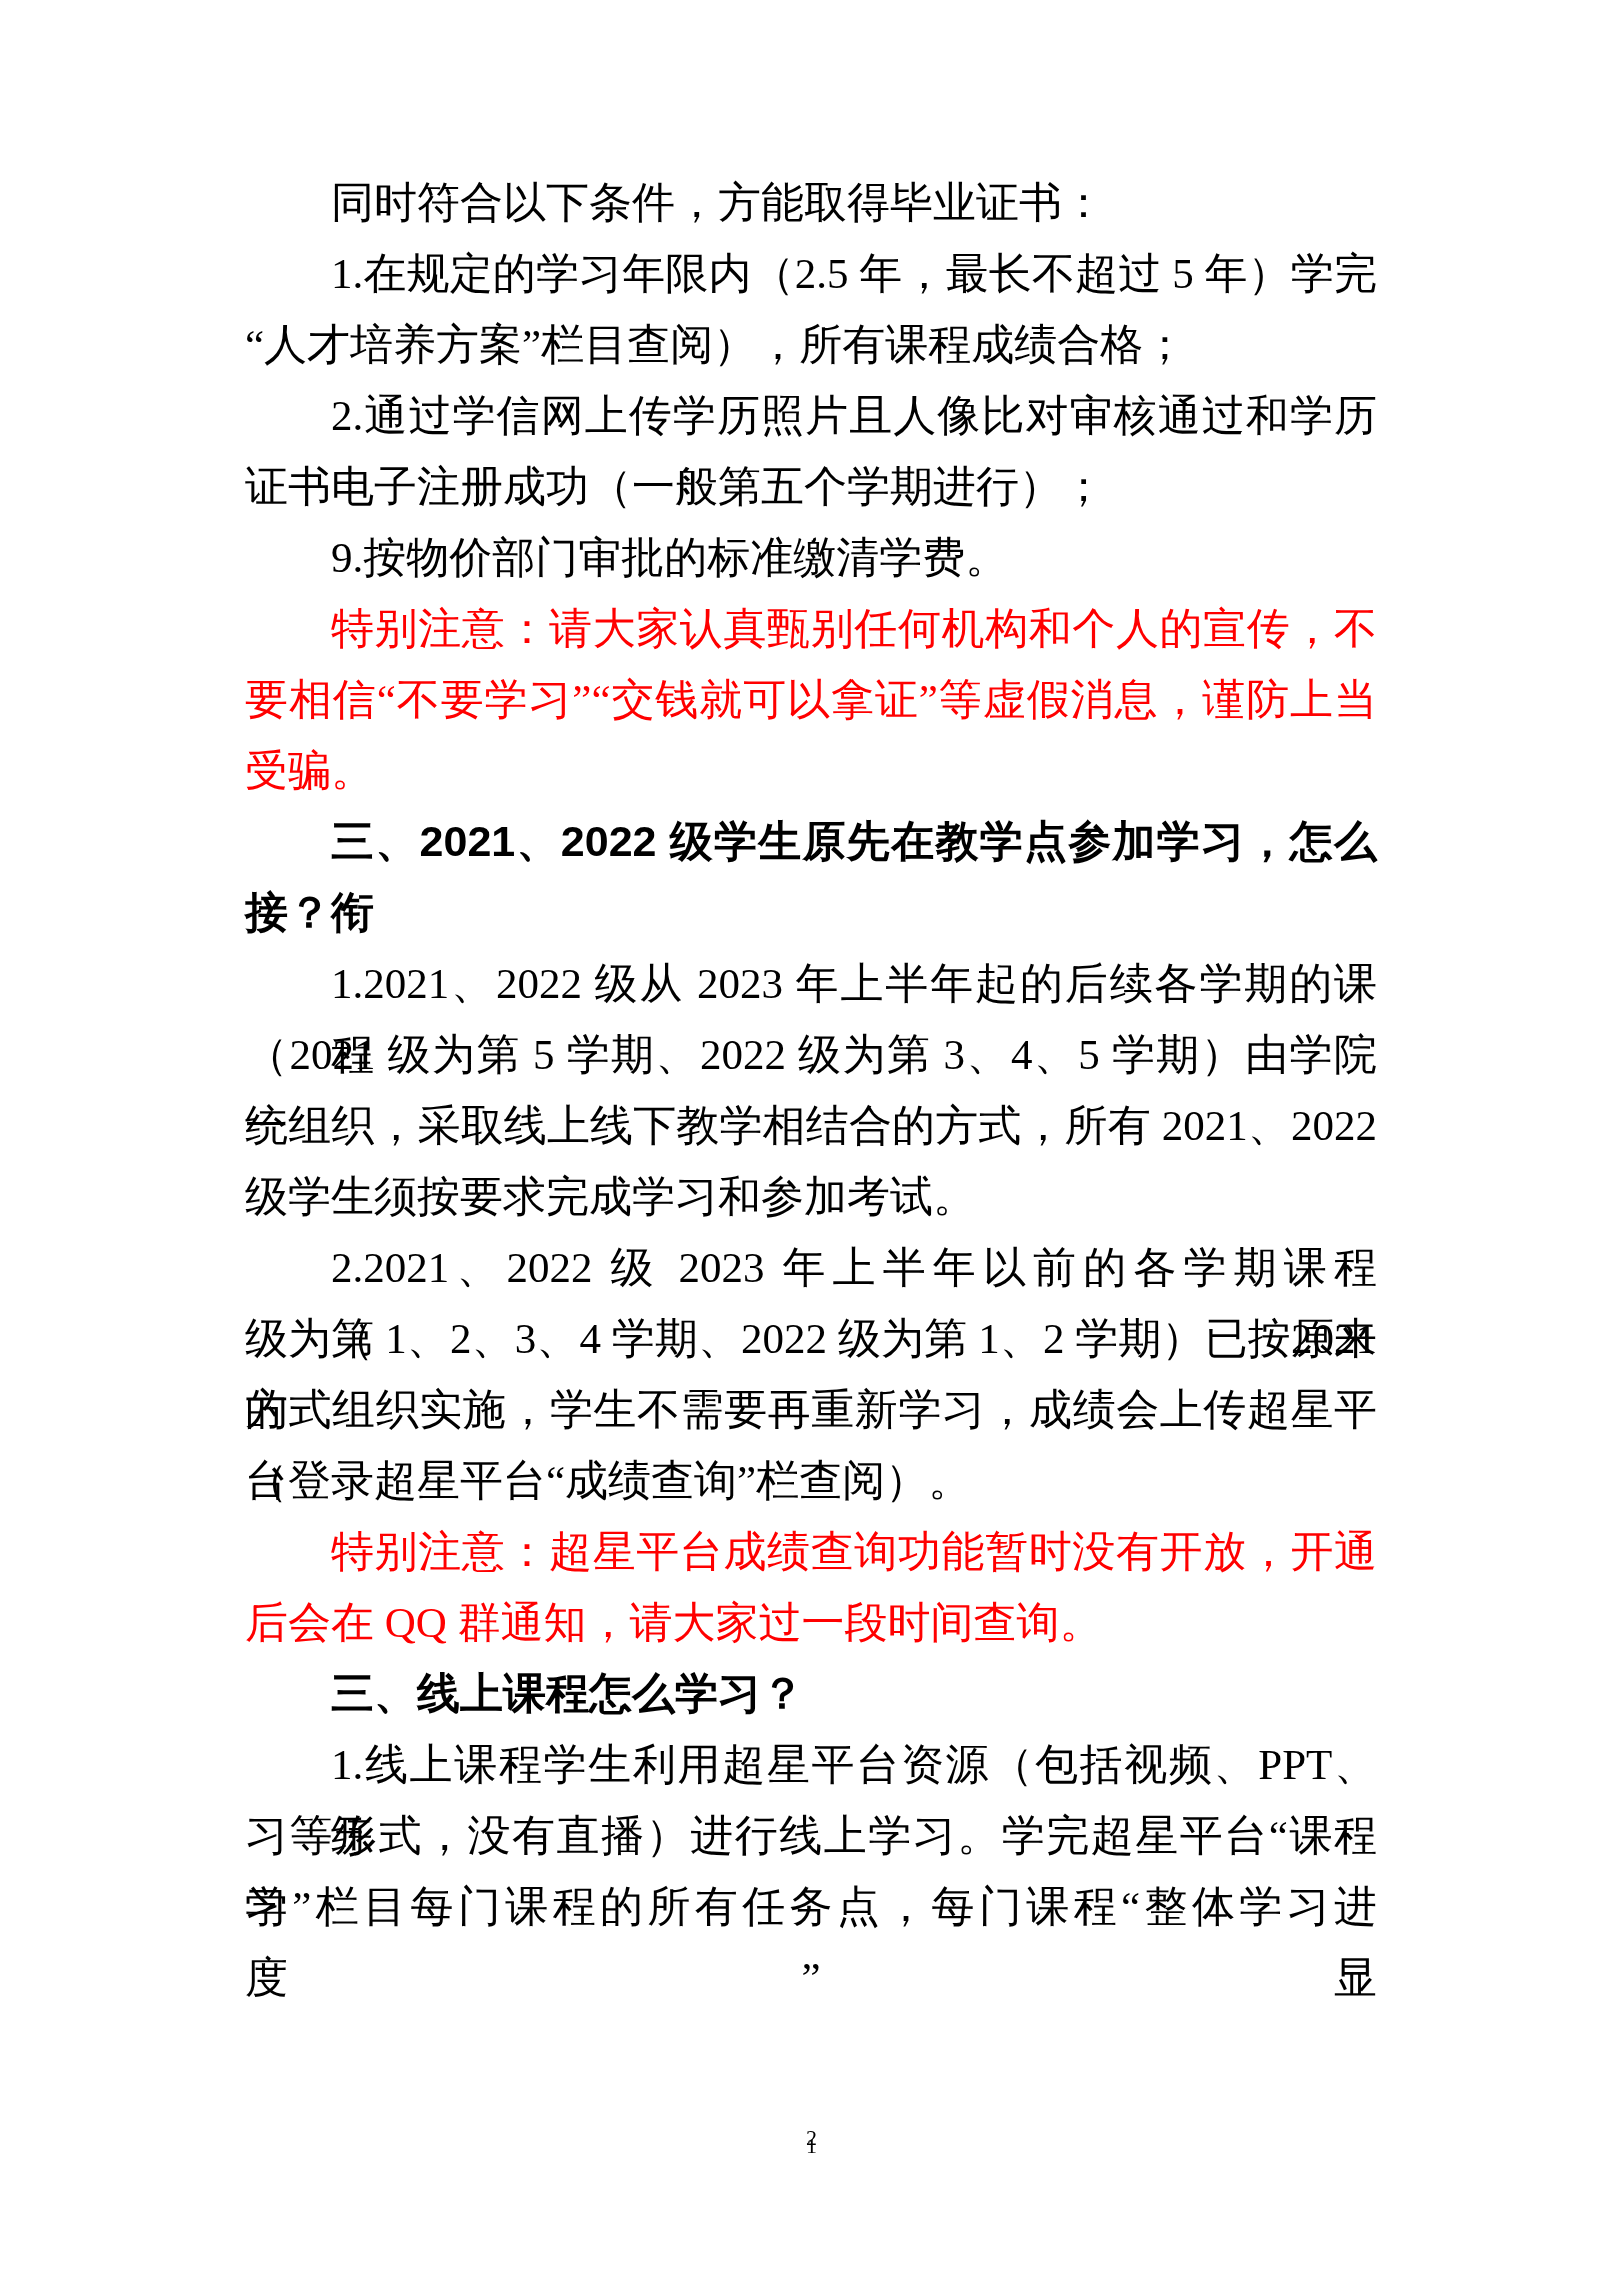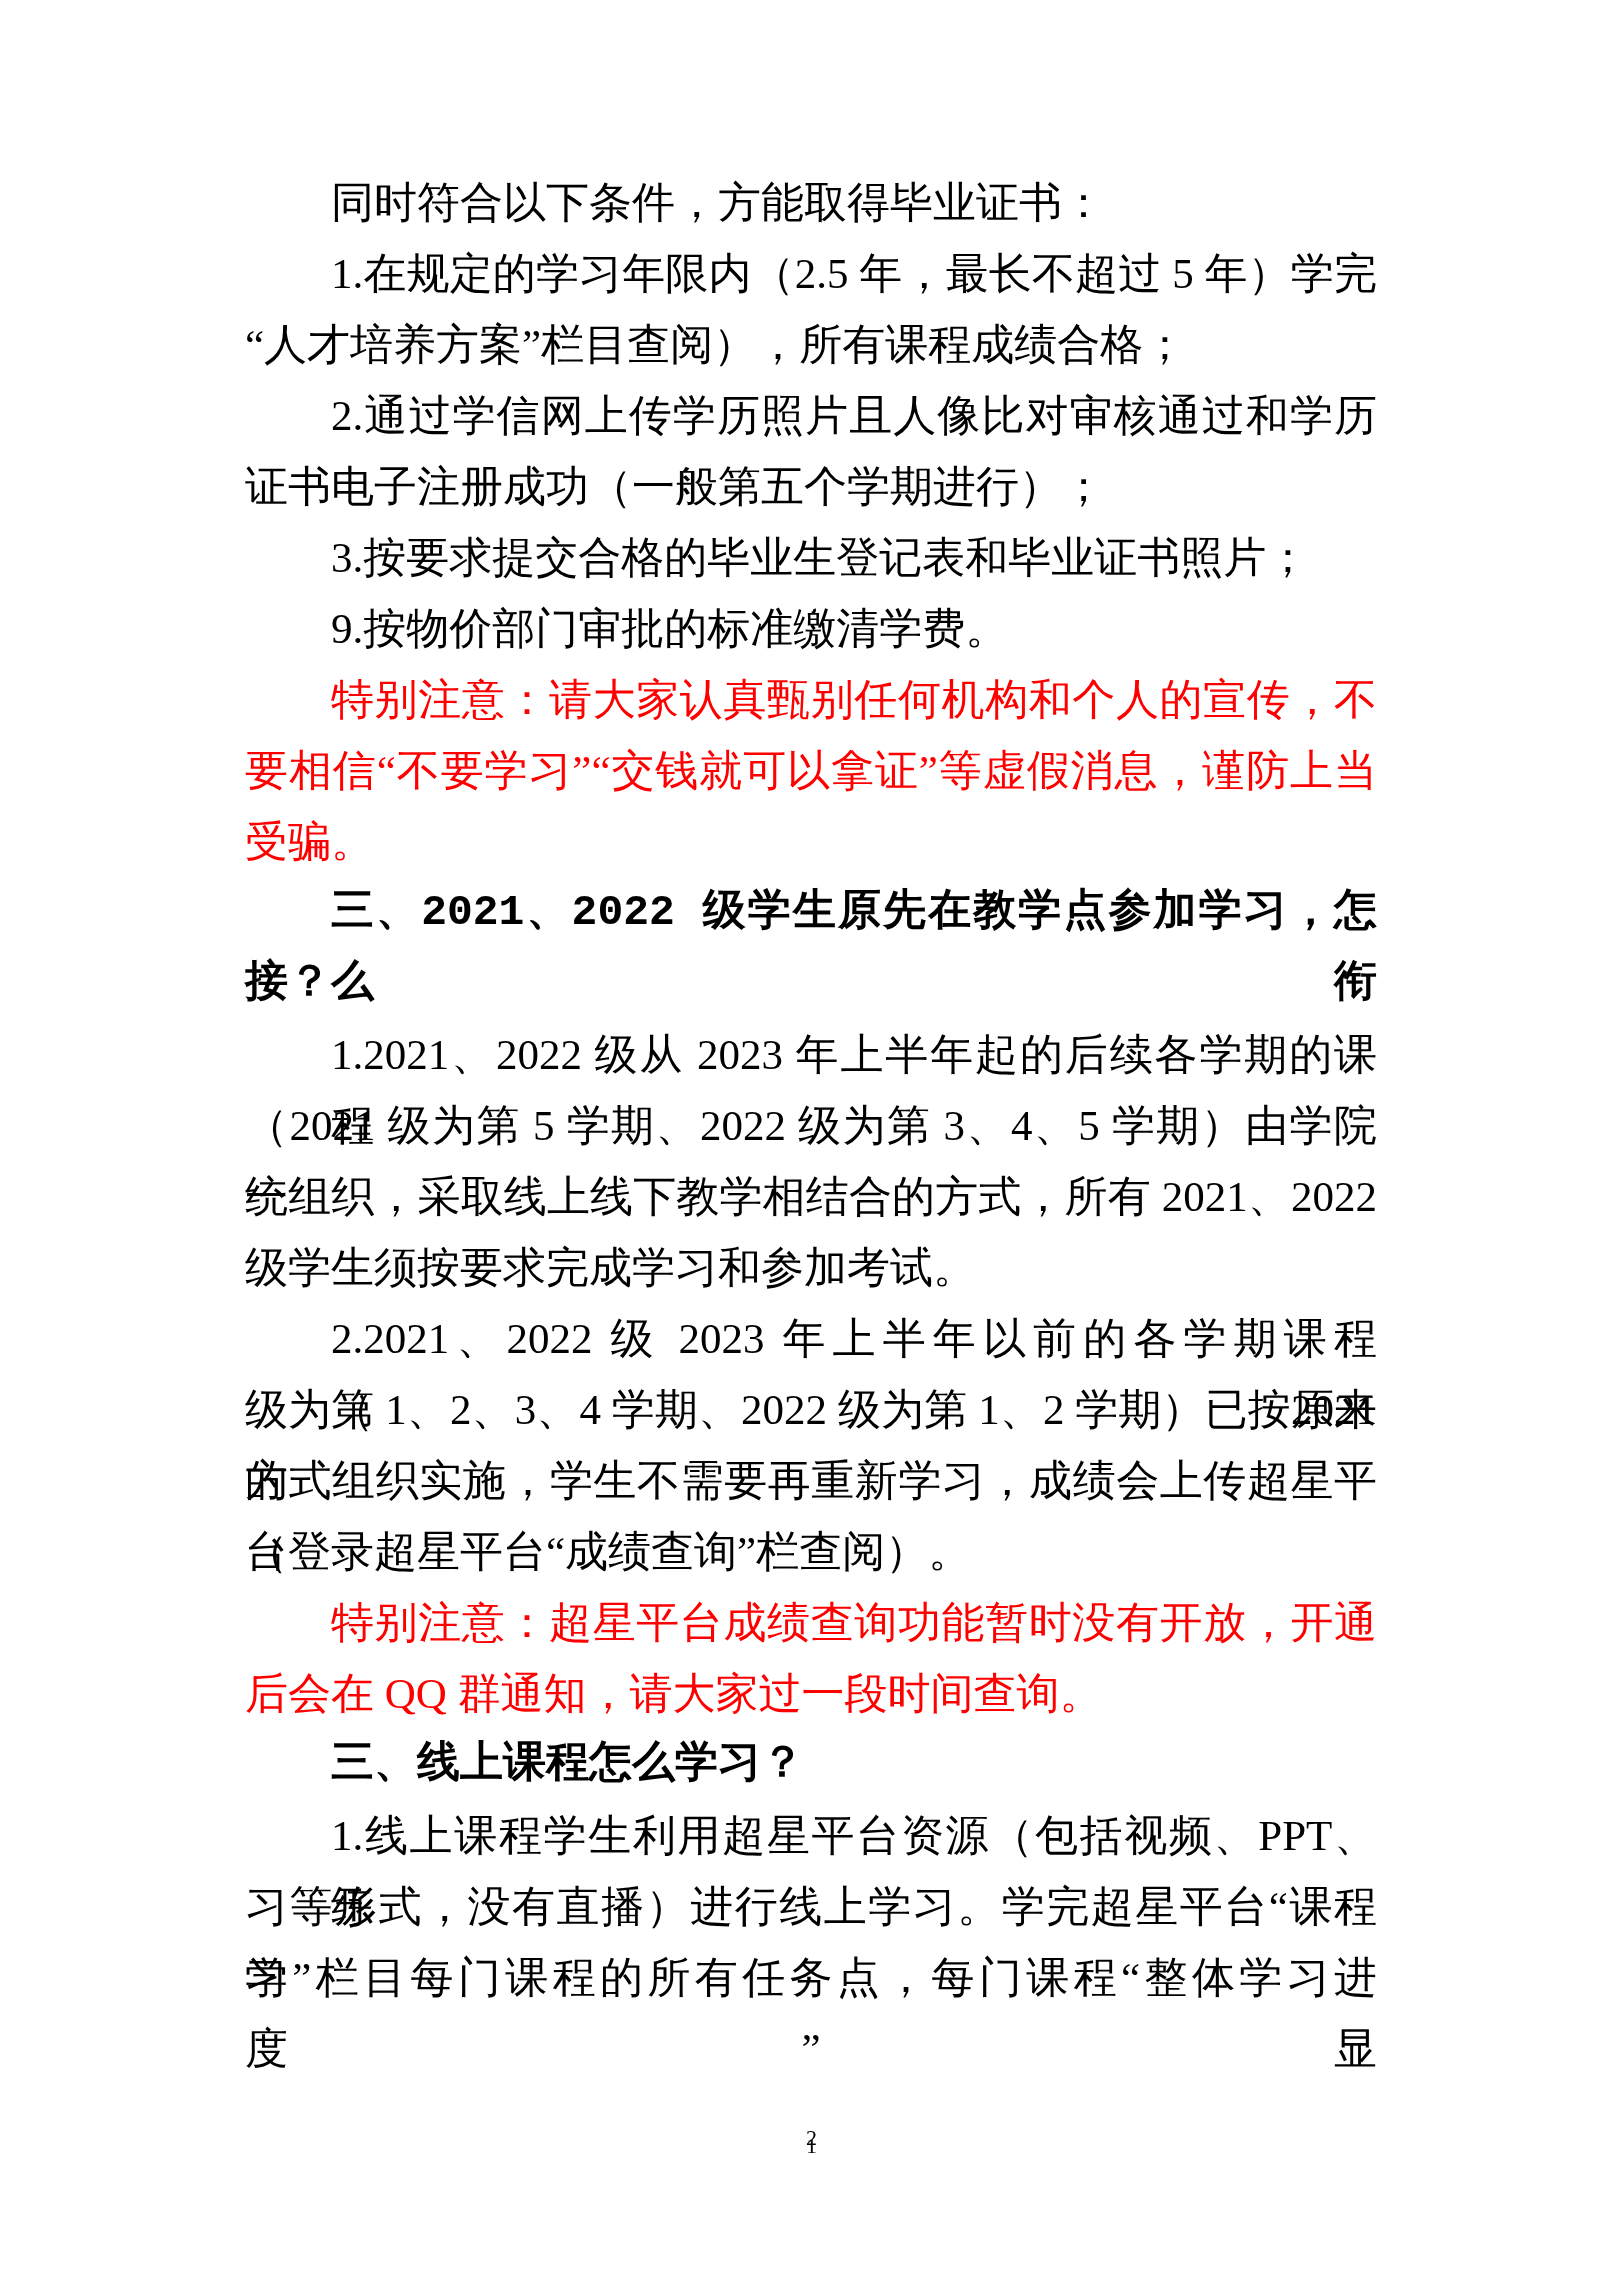--- a/index.html
+++ b/index.html
@@ -33,21 +33,21 @@
     padding-left: 86px;
   }
   .line.justify {
     text-align: justify;
     text-align-last: justify;
   }
   .line.red {
     color: #ff0000;
   }
   .line.heading {
-    font-family: Liberation Mono, monospace;
+    font-family: Liberation Sans, sans-serif;
     font-weight: bold;
   }
   .pagenum {
     position: absolute;
     left: 790px;
     top: 2125px;
     width: 43px;
     height: 39px;
   }
   .pn {
@@ -64,21 +64,20 @@
 </head>
 <body>
 
 <div class="page">
   <div class="content" id="document-body">
       <div class="line body indent">同时符合以下条件，方能取得毕业证书：</div>
       <div class="line body indent justify">1.在规定的学习年限内（2.5 年，最长不超过 5 年）学完</div>
       <div class="line body">“人才培养方案”栏目查阅），所有课程成绩合格；</div>
       <div class="line body indent justify">2.通过学信网上传学历照片且人像比对审核通过和学历</div>
       <div class="line body">证书电子注册成功（一般第五个学期进行）；</div>
-      <div class="line body indent">3.按要求提交合格的毕业生登记表和毕业证书照片；</div>
       <div class="line body indent">9.按物价部门审批的标准缴清学费。</div>
       <div class="line red indent justify">特别注意：请大家认真甄别任何机构和个人的宣传，不</div>
       <div class="line red justify">要相信“不要学习”“交钱就可以拿证”等虚假消息，谨防上当</div>
       <div class="line red">受骗。</div>
       <div class="line heading indent justify">三、2021、2022 级学生原先在教学点参加学习，怎么衔</div>
       <div class="line heading">接？</div>
       <div class="line body indent justify">1.2021、2022 级从 2023 年上半年起的后续各学期的课程</div>
       <div class="line body justify">（2021 级为第 5 学期、2022 级为第 3、4、5 学期）由学院统</div>
       <div class="line body justify">一组织，采取线上线下教学相结合的方式，所有 2021、2022</div>
       <div class="line body">级学生须按要求完成学习和参加考试。</div>

